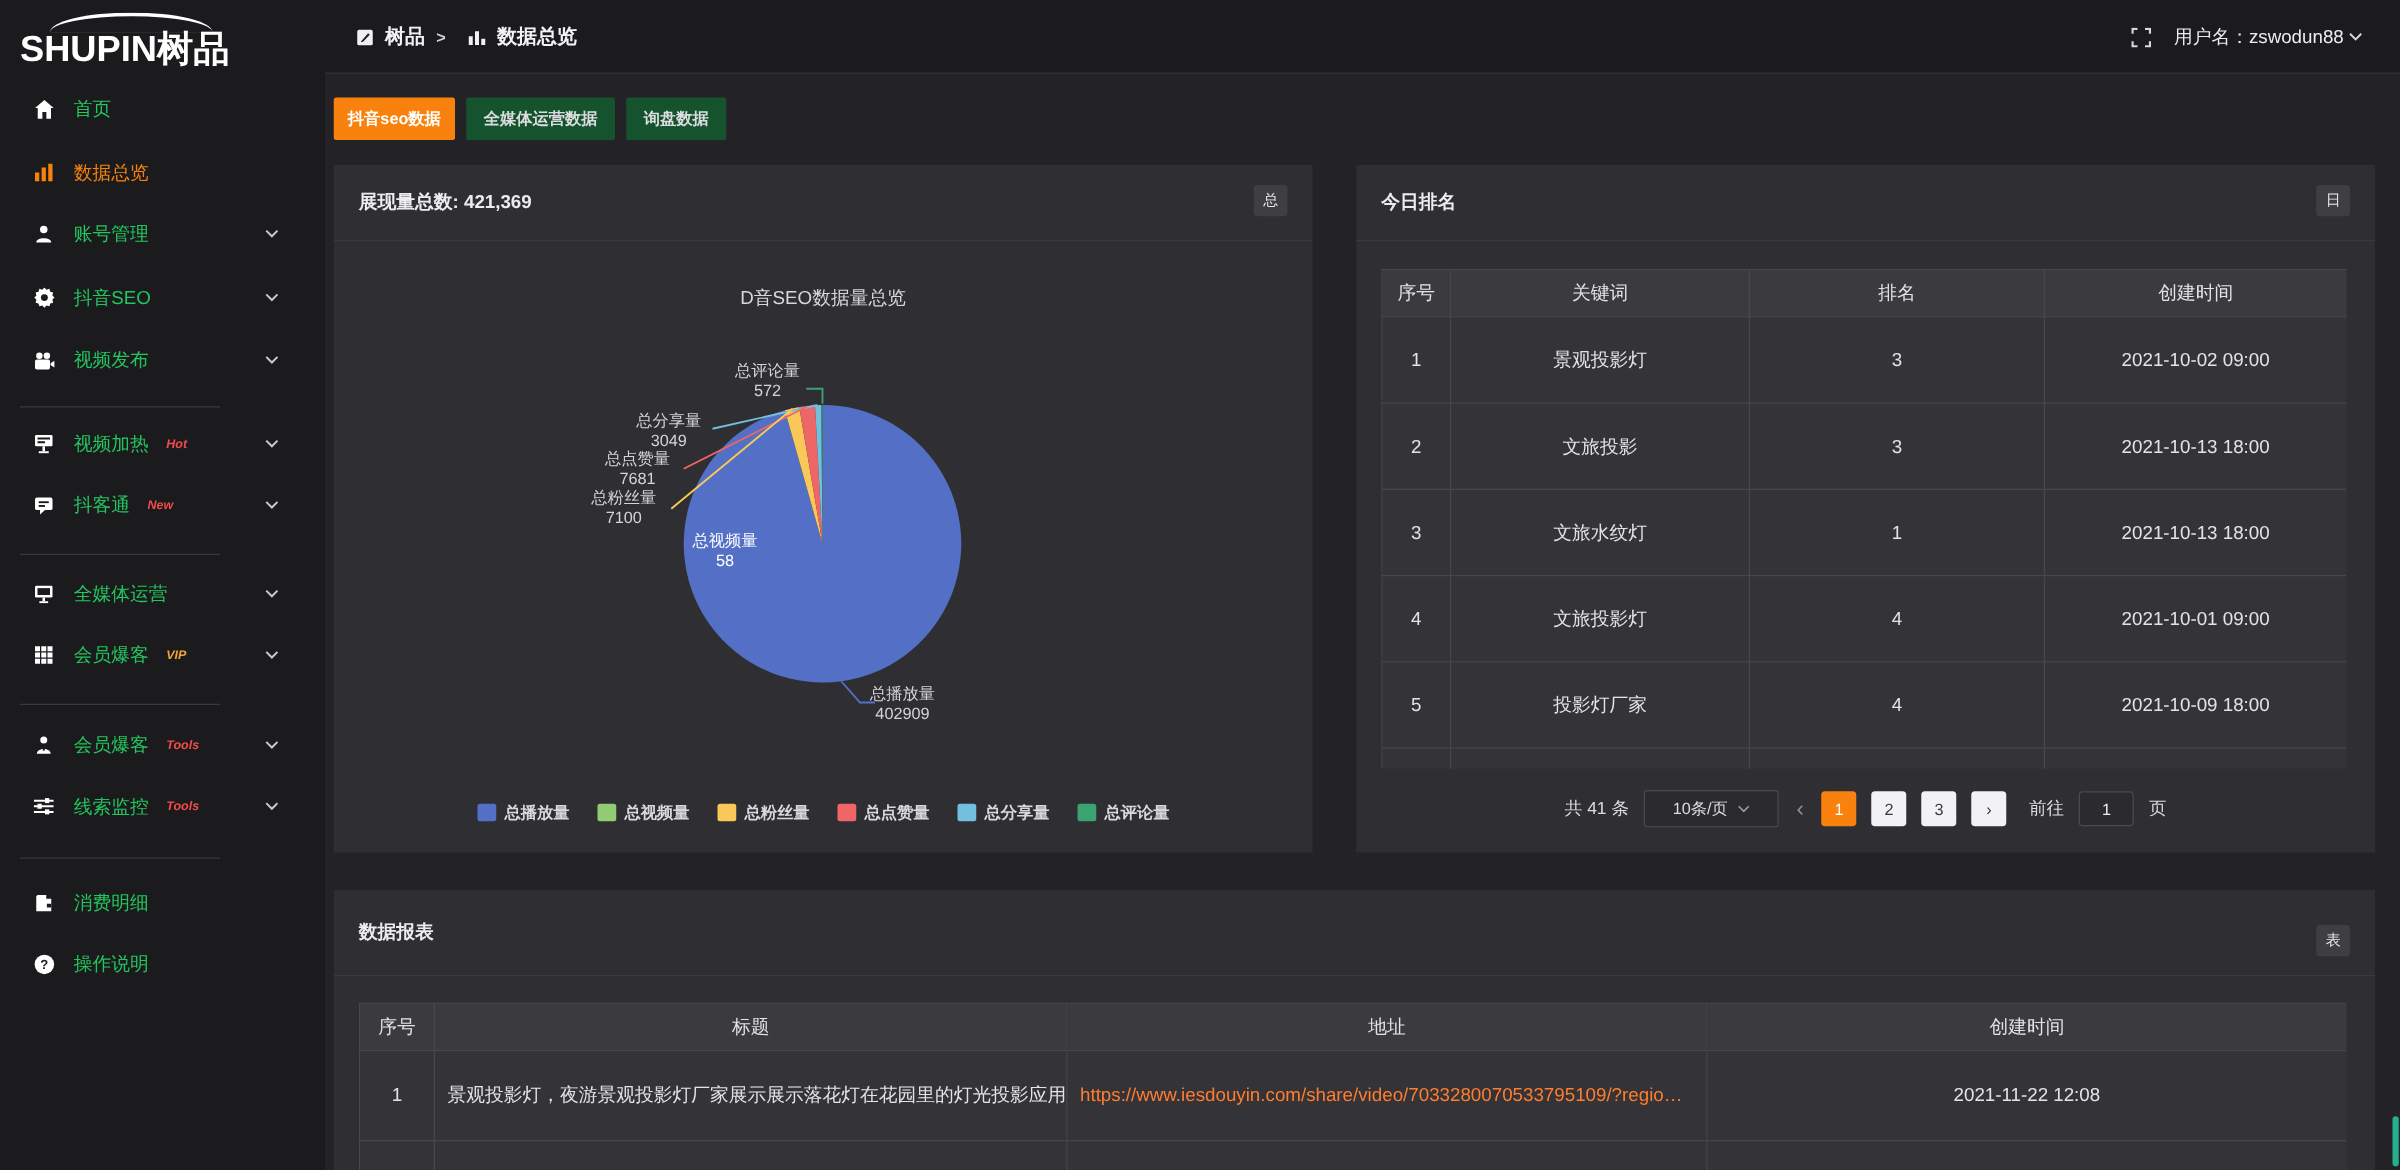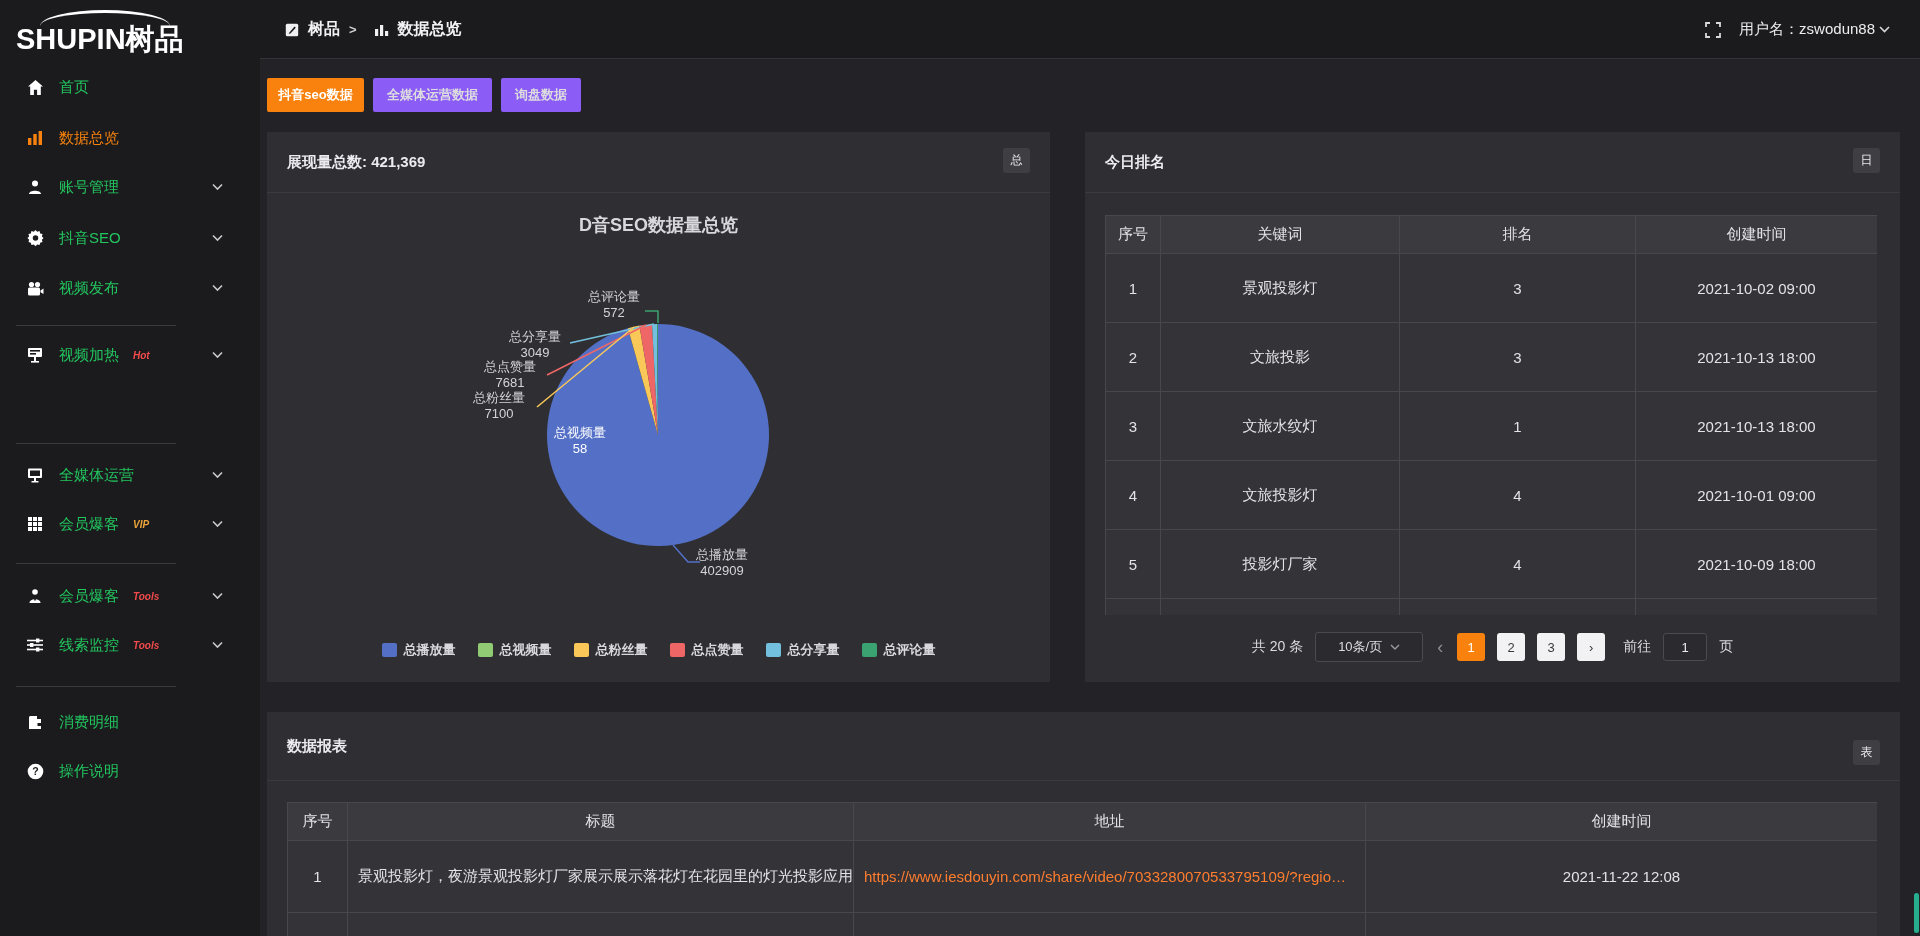--- a/index.html
+++ b/index.html
@@ -27,36 +27,36 @@
             border-bottom:1px solid #343438; }
   #breadcrumb { position:absolute; left:25px; top:0; height:59px; display:flex; align-items:center; gap:9px; }
   #breadcrumb .bc-txt { font-size:16px; font-weight:bold; color:#f2f2f5; }
   #breadcrumb .bc-sep { font-size:13px; color:#cfcfd4; font-weight:bold; }
   #user-area { position:absolute; right:30px; top:0; height:59px; display:flex; align-items:center; gap:18px; }
   #user-name { font-size:15px; color:#ececf0; display:flex; align-items:center; gap:4px; cursor:pointer; }
 
   
   .tab { position:absolute; top:78px; height:34px; border-radius:2px; font-size:13px; font-weight:bold;
          display:flex; align-items:center; justify-content:center; cursor:pointer;
-         background:#8b5cf6; color:#dcdcdf; }
+         background:#14532d; color:#dcdcdf; }
   .tab.active { background:#f8820d; color:#fff; }
 
   
   .card { position:absolute; background:#2f2f33; }
   .card-header { position:absolute; left:0; top:0; width:100%; height:60px; }
   .card-title { position:absolute; left:20px; top:0; line-height:60px; font-size:15px; font-weight:bold; color:#ececf0; }
   .card-divider { position:absolute; left:0; top:60px; width:100%; height:1px; background:#3b3b3f; }
   .mode-btn { position:absolute; right:20px; top:16px; width:27px; height:25px; background:#3e3e43;
               border-radius:3px; font-size:12px; color:#e8e8ec; display:flex; align-items:center; justify-content:center;
               cursor:pointer; }
 
   
   #chart-area { position:absolute; left:0; top:61px; width:783px; height:489px; }
-  #chart-title { position:absolute; left:0; top:20px; width:100%; text-align:center; font-size:18px;
-                 font-weight:bold; color:#d8d8dc; }
+  #chart-title { position:absolute; left:0; top:36px; width:100%; text-align:center; font-size:15px;
+                 font-weight:normal; color:#d8d8dc; }
   #pie-svg { position:absolute; left:0; top:0; }
   .pie-label { position:absolute; width:90px; text-align:center; font-size:13px; color:#d4d4d8; line-height:16px; }
   .pie-label .v { display:block; }
   .pie-label.inside { color:#fff; }
   #legend { position:absolute; left:0; top:448px; width:100%; display:flex; justify-content:center; gap:22px; }
   .legend-item { display:flex; align-items:center; gap:7px; cursor:pointer; }
   .legend-swatch { width:15px; height:14px; border-radius:2px; }
   .legend-label { font-size:13px; color:#d8d8dc; font-weight:bold; }
 
   
@@ -179,20 +179,37 @@
     </span>
     <span class="s-label">视频加热</span>
     <span class="side-badge" style="color: rgb(242, 75, 75);">Hot</span>
     <span class="side-chevron">
       <svg class="ic" width="11" height="7" viewBox="0 0 11 7">
           <path d="M1 1 L5.5 5.5 L10 1" stroke="#c9c9cd" stroke-width="1.6" fill="none"></path>
         </svg>
     </span>
   </div>
 
+  <div class="side-item" style="top:387px">
+    <span class="s-icon">
+      <svg class="ic" width="16" height="15" viewBox="0 0 16 15">
+          <rect x="1" y="1" width="14" height="10" rx="1.5" fill="#fff"></rect>
+          <rect x="4" y="4" width="8" height="1.5" fill="#1b1b1e"></rect>
+          <rect x="4" y="7" width="5" height="1.5" fill="#1b1b1e"></rect>
+          <path d="M5 11 L5 14.5 L9 11 Z" fill="#fff"></path>
+        </svg>
+    </span>
+    <span class="s-label">抖客通</span>
+    <span class="side-badge" style="color: rgb(242, 75, 75);">New</span>
+    <span class="side-chevron">
+      <svg class="ic" width="11" height="7" viewBox="0 0 11 7">
+          <path d="M1 1 L5.5 5.5 L10 1" stroke="#c9c9cd" stroke-width="1.6" fill="none"></path>
+        </svg>
+    </span>
+  </div>
 
   <div class="side-divider" style="top:443px"></div>
 
   <div class="side-item" style="top:458px">
     <span class="s-icon">
       <svg class="ic" width="16" height="16" viewBox="0 0 16 16">
           <rect x="1" y="1.5" width="14" height="9.5" rx="1" fill="#fff"></rect>
           <rect x="3" y="3.5" width="10" height="5.5" fill="#1b1b1e"></rect>
           <rect x="7" y="11" width="2" height="3" fill="#fff"></rect>
           <rect x="4.5" y="14" width="7" height="1.5" fill="#fff"></rect>
@@ -482,21 +499,21 @@
         <td></td>
         <td></td>
         <td></td>
         <td></td>
       </tr>
     </tbody>
       </table>
   </div>
 
   <div id="pagination">
-    <span>共 20 条</span>
+    <span>共 41 条</span>
     <span class="pg-select">
       <span>10条/页</span>
       <svg class="ic" width="10" height="6" viewBox="0 0 10 6">
           <path d="M1 1 L5 5 L9 1" stroke="#9a9a9f" stroke-width="1.4" fill="none"></path>
         </svg>
     </span>
     <span class="pg-arrow-plain">‹</span>
     <span class="pg-btn current">1</span>
     <span class="pg-btn">2</span>
     <span class="pg-btn">3</span>

